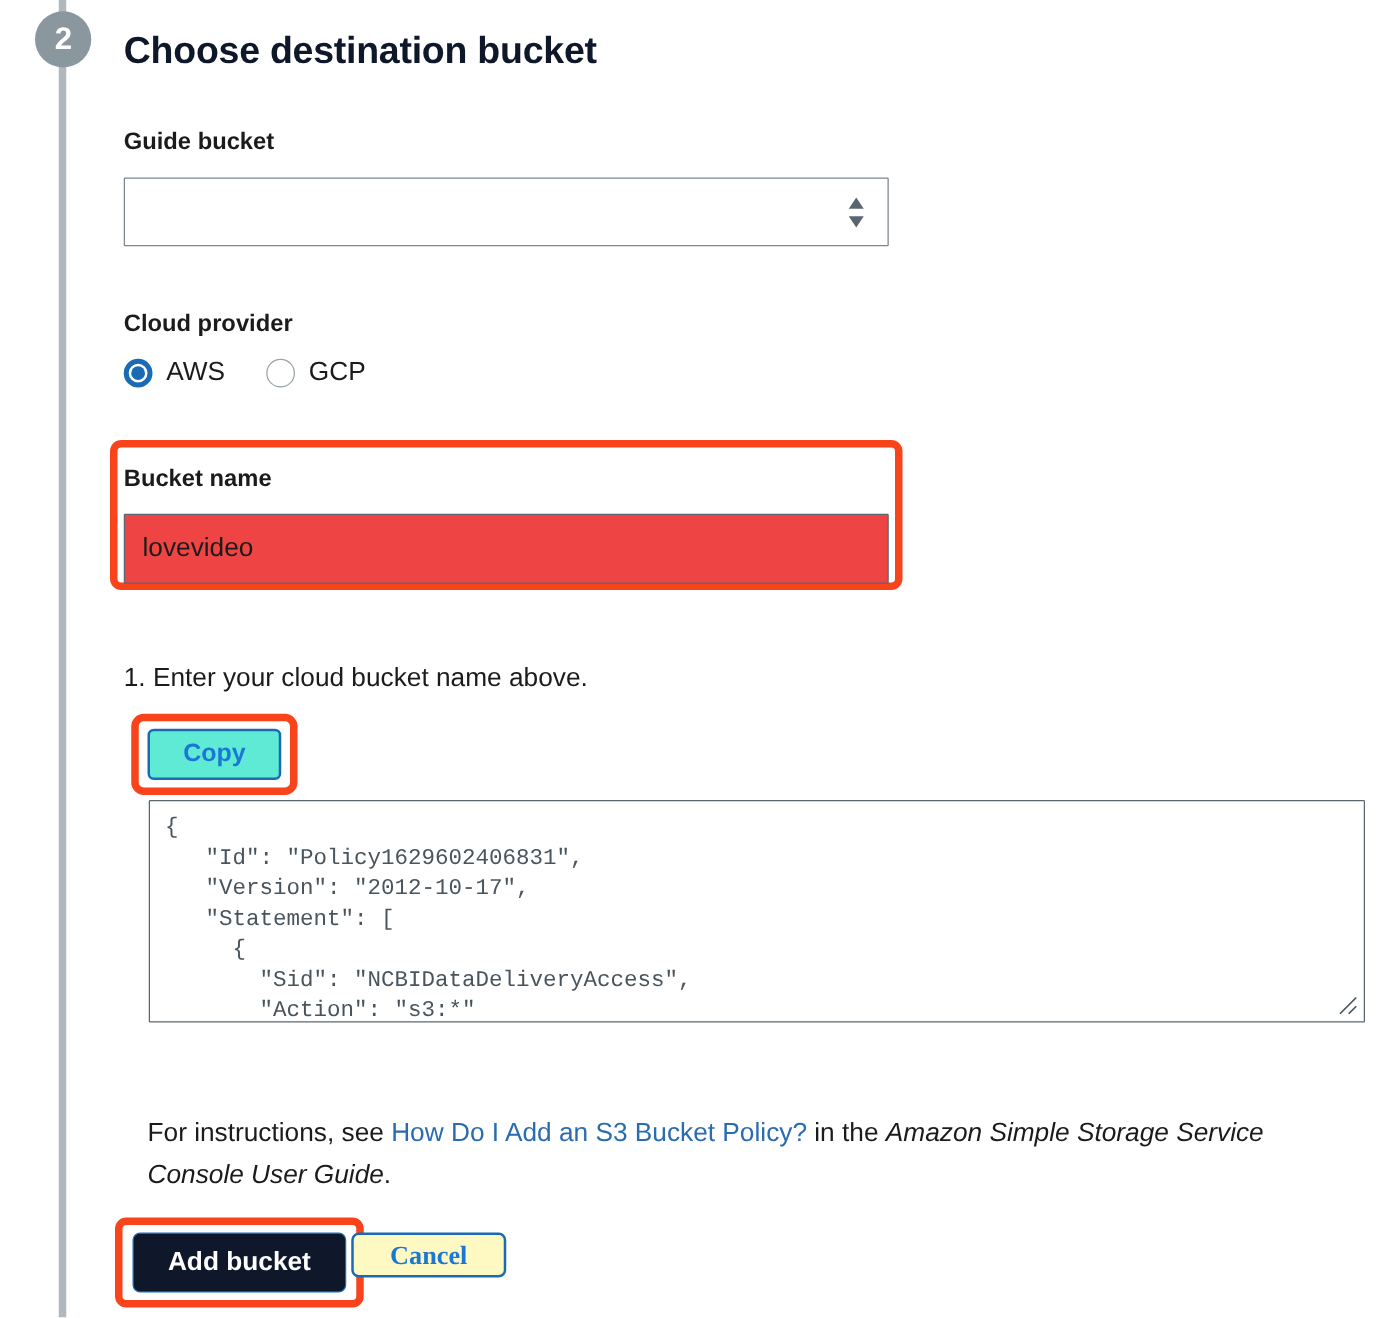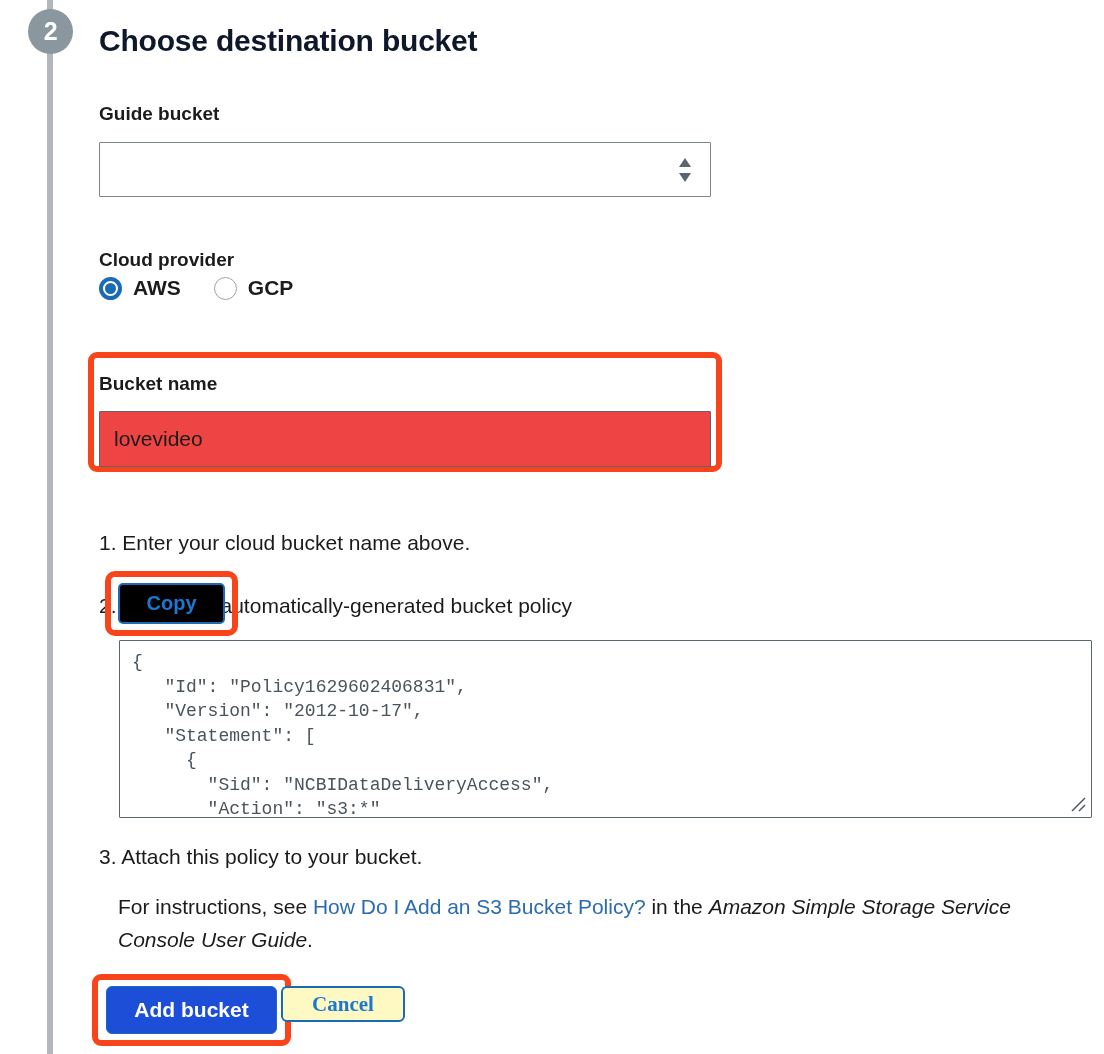--- a/index.html
+++ b/index.html
@@ -86,26 +86,25 @@
     width: 14px;
     height: 26px;
   }
   #select-bucket-arrows svg { display: block; }
 
   
   #cloud-provider-label { position: absolute; left: 0; top: 249px; }
   #radio-group {
     position: absolute;
     left: 0;
-    top: 276px;
+    top: 286px;
     display: flex;
     align-items: center;
     gap: 0;
     font-size: 21px;
-    font-weight: bold;
   }
   .radio-option {
     display: flex;
     align-items: center;
     gap: 11px;
   }
   .radio-option + .radio-option { margin-left: 33px; }
   .radio-dot {
     width: 23px;
     height: 23px;
@@ -192,21 +191,21 @@
     border-radius: 10px;
     pointer-events: none;
   }
   #copy-button {
     position: absolute;
     left: 19px;
     top: 583px;
     width: 107px;
     height: 41px;
     box-sizing: border-box;
-    background: #000000;
+    background: #5eead4;
     border: 2px solid #1a6bb3;
     border-radius: 5px;
     color: #1a78d4;
     font-family: "Liberation Sans", sans-serif;
     font-size: 20px;
     font-weight: bold;
     cursor: pointer;
     padding: 0;
   }
 
@@ -272,21 +271,21 @@
     border-radius: 9px;
     pointer-events: none;
   }
   #add-bucket-button {
     position: absolute;
     left: 7px;
     top: 986px;
     width: 171px;
     height: 48px;
     box-sizing: border-box;
-    background: #1d4ed8;
+    background: #0f172a;
     border: 1px solid #1b6cb5;
     border-radius: 6px;
     color: #ffffff;
     font-family: "Liberation Sans", sans-serif;
     font-size: 21px;
     font-weight: bold;
     cursor: pointer;
     padding: 0;
   }
   #cancel-button {
@@ -338,41 +337,37 @@
       <span class="radio-label">GCP</span>
     </label>
   </div>
 
   <div id="bucket-name-highlight"></div>
   <div class="field-label" id="bucket-name-label">Bucket name</div>
   <input id="bucket-name-input" type="text" value="lovevideo" style="">
 
   <div id="step-1">1. Enter your cloud bucket name above.</div>
 
-  <div id="step-2">
-    <span class="marker">2.</span><span>automatically-generated bucket policy</span>
-  </div>
   <div id="copy-highlight"></div>
   <button id="copy-button">Copy</button>
 
   <textarea id="policy-textarea" spellcheck="false" style="">{
    "Id": "Policy1629602406831",
    "Version": "2012-10-17",
    "Statement": [
      {
        "Sid": "NCBIDataDeliveryAccess",
        "Action": "s3:*"</textarea>
   <span id="textarea-resize-grip">
     <svg width="18" height="18" viewBox="0 0 18 18">
       <line x1="16" y1="3" x2="3" y2="16" stroke="#4a545c" stroke-width="1.4"></line>
       <line x1="16" y1="10" x2="10" y2="16" stroke="#4a545c" stroke-width="1.4"></line>
     </svg>
   </span>
 
-  <div id="step-3">3. Attach this policy to your bucket.</div>
   <div id="instructions-line">
     <span>For instructions, see </span><a href="#">How Do I Add an S3 Bucket Policy?</a><span> in the </span><span class="ital">Amazon Simple Storage Service Console User Guide</span><span>.</span>
   </div>
 
   <div id="add-bucket-highlight"></div>
   <button id="add-bucket-button">Add bucket</button>
   <button id="cancel-button">Cancel</button>
 
 </div>
 

